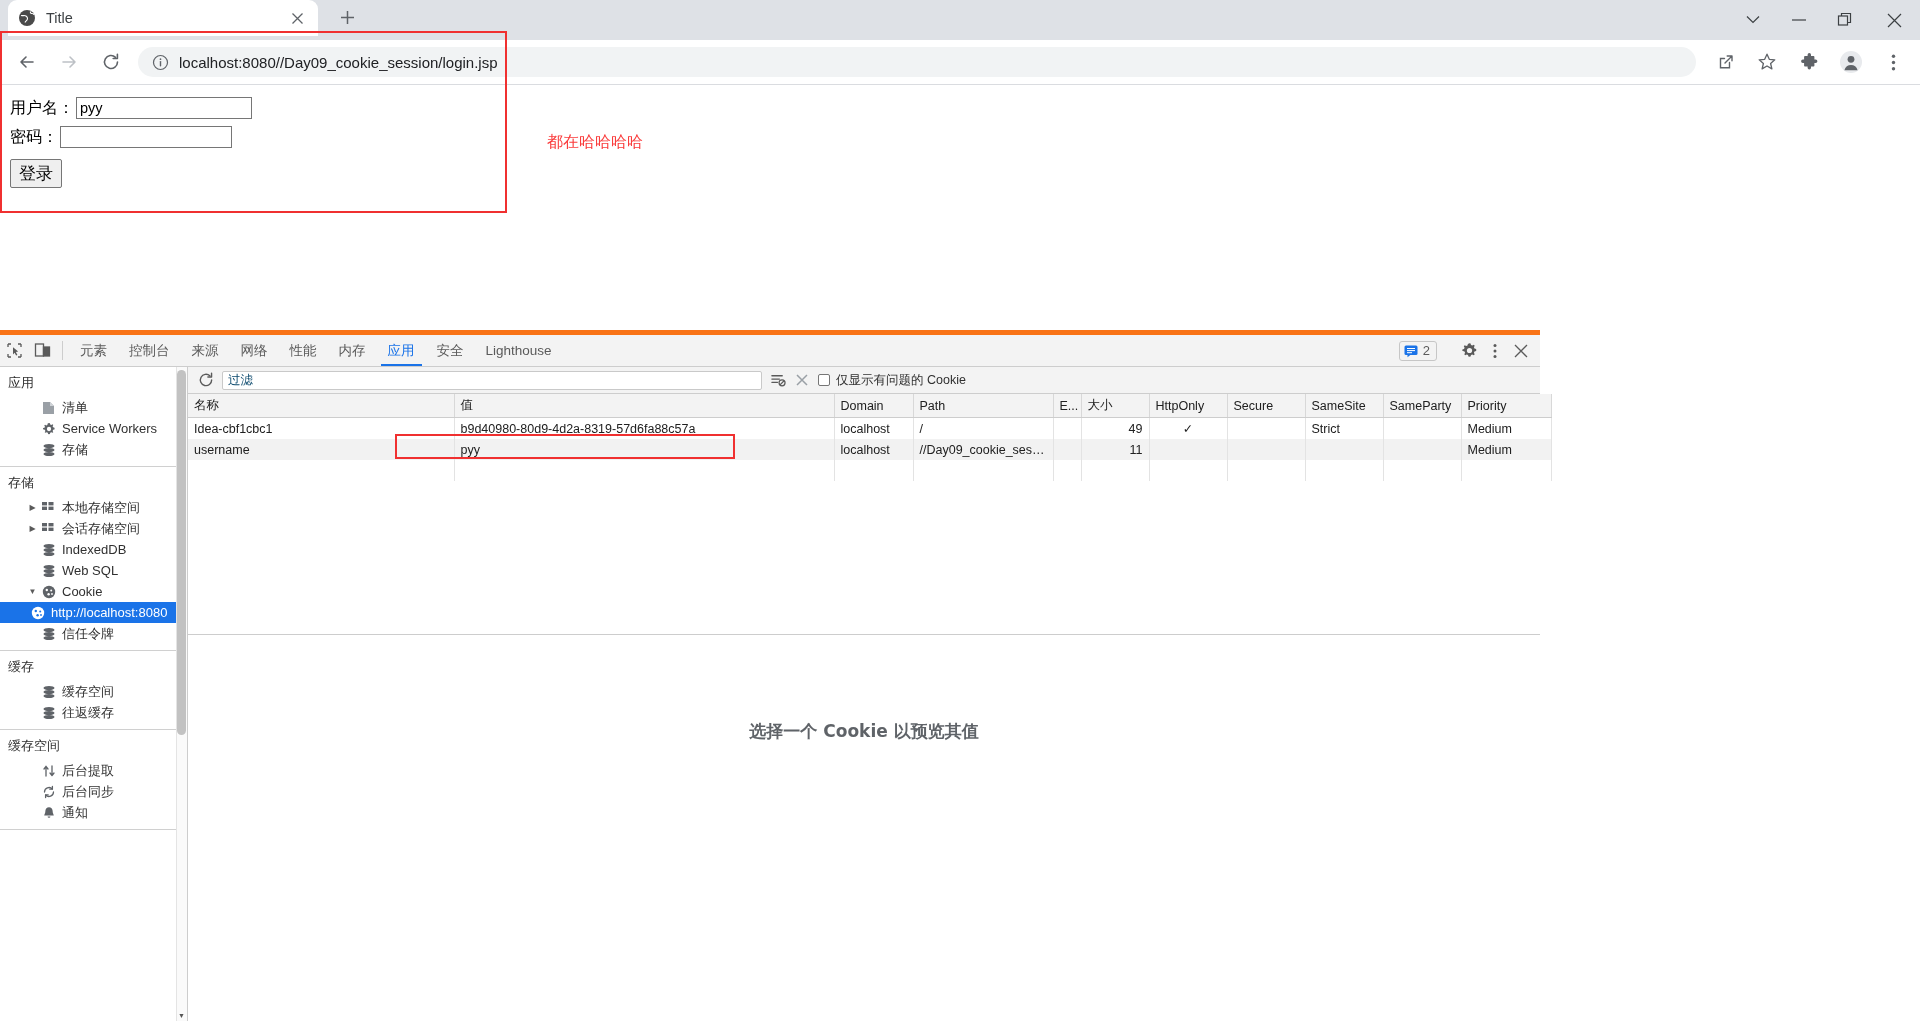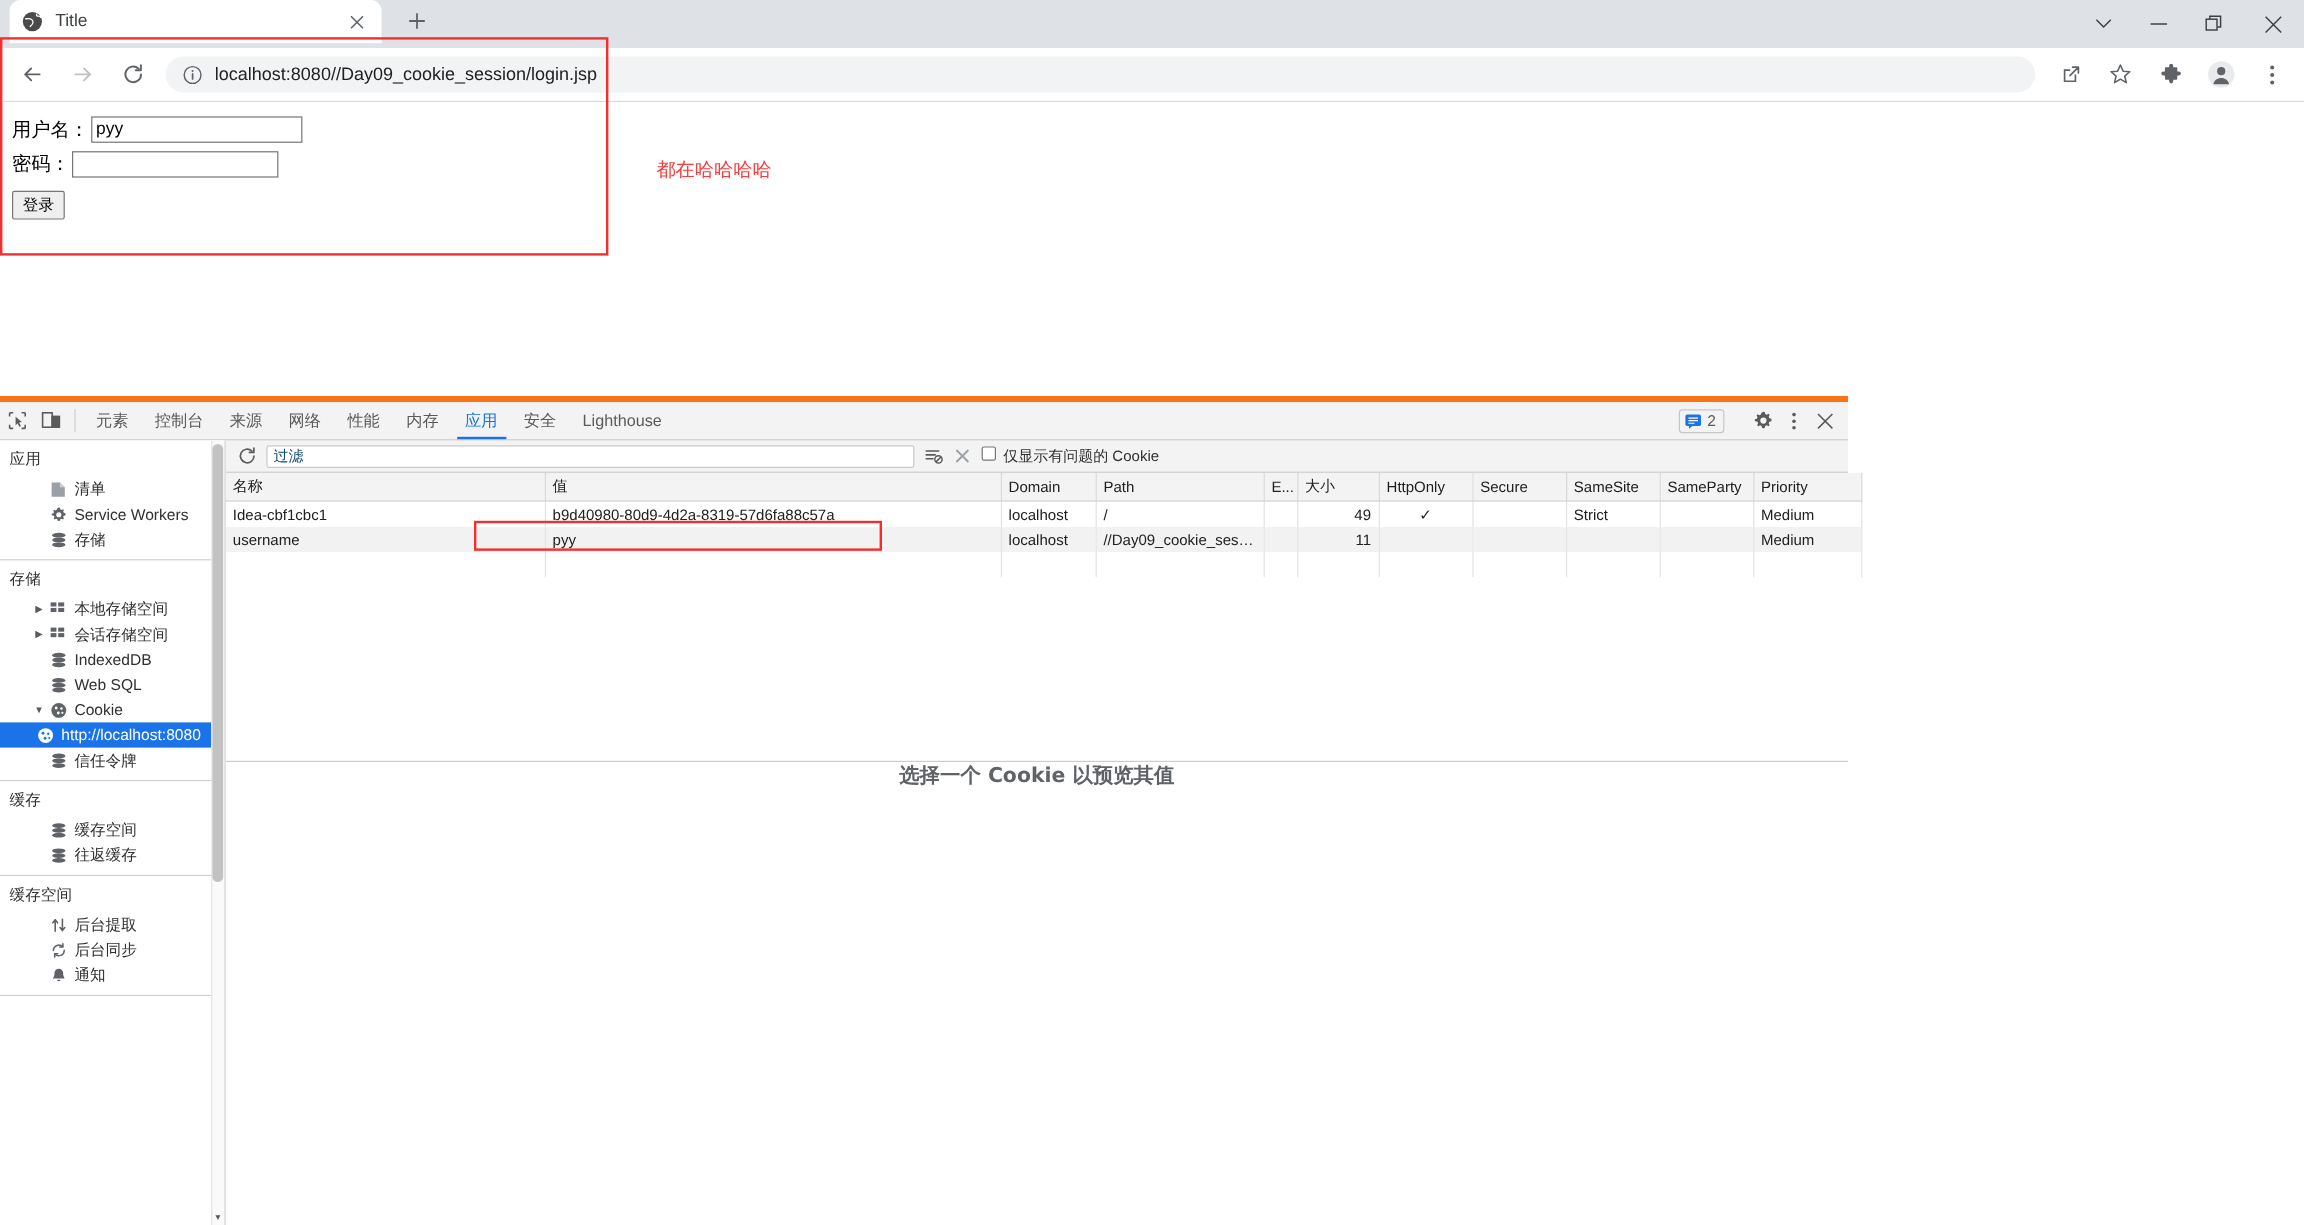--- a/index.html
+++ b/index.html
@@ -119,21 +119,21 @@
     color: #000;
     padding: 1px 3px;
     font-family: "Liberation Sans", sans-serif;
     outline: none;
   }
   .in-user { width: 176px; margin-left: 2px; }
   .in-pass { width: 172px; margin-left: 2px; }
   .login-btn {
     margin-top: 4px;
     padding: 2px 8px;
-    font-size: 13px;
+    font-size: 17px;
     border: 1px solid #767676;
     background: #efefef;
     color: #000;
     font-family: "DejaVu Sans", sans-serif;
     border-radius: 2px;
   }
   .red-note {
     position: absolute;
     left: 547px; top: 47px;
     color: #fa3c3c;
@@ -280,21 +280,21 @@
     background: #ffffff;
     border: 1px solid #c9c9c9;
     border-radius: 2px;
     font-size: 12.5px;
     color: #0c4a6e;
     padding: 0 5px;
     display: flex; align-items: center;
     margin: 0 4px;
   }
   .fb-check {
-    display: flex; align-items: flex-start;
+    display: flex; align-items: center;
     font-size: 12.5px; color: #303030;
     margin-left: 4px; white-space: nowrap;
   }
   .fb-box {
     width: 12px; height: 12px;
     border: 1px solid #767676;
     border-radius: 2px;
     background: #fff;
     margin-right: 6px;
   }
@@ -343,20 +343,21 @@
     pointer-events: none;
     z-index: 8;
   }
 
   .preview-pane {
     flex: 1 1 auto;
     border-top: 1px solid #cdcdcd;
     display: flex;
     align-items: flex-start;
     justify-content: center;
+    padding-top: 85px;
     background: #ffffff;
   }
   .preview-text {
     font-size: 17px;
     font-weight: bold;
     color: #5f6368;
     font-family: "DejaVu Sans", sans-serif;
   }
   svg { display: block; }
 </style>

